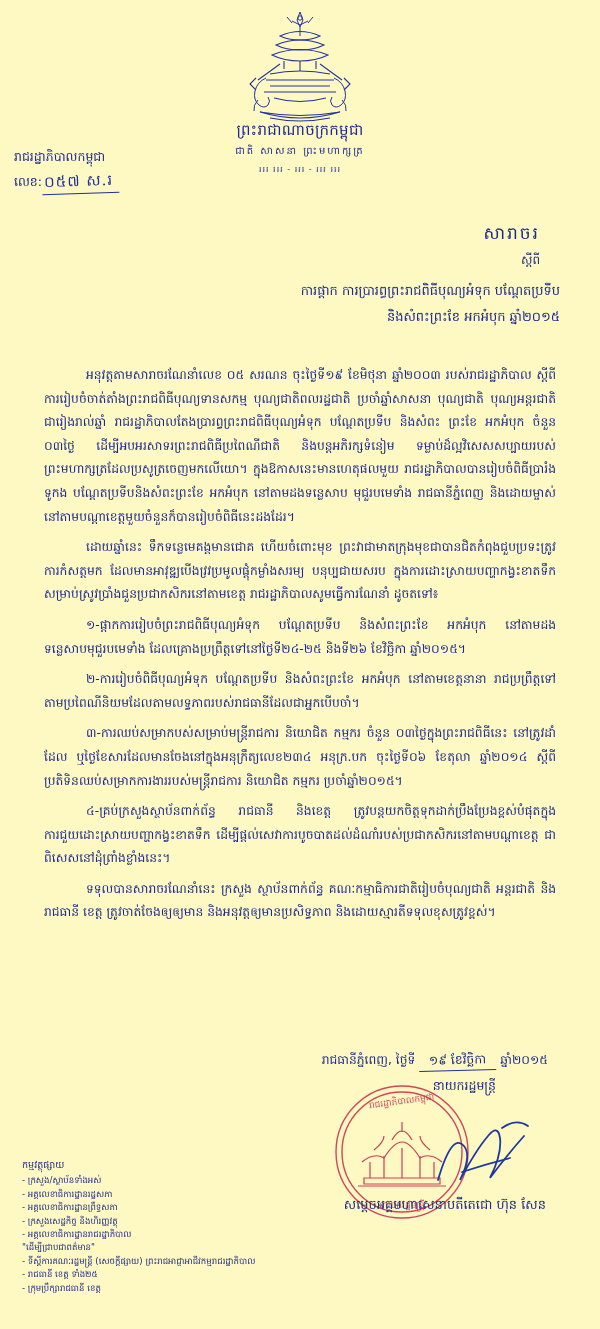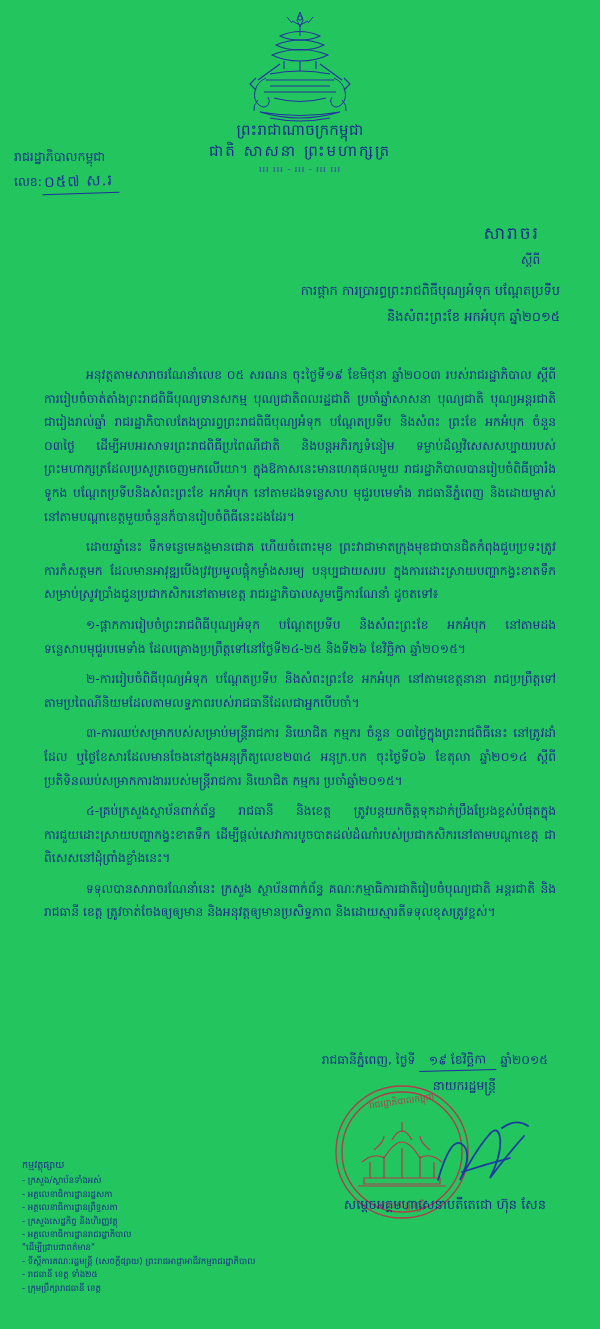--- a/index.html
+++ b/index.html
@@ -12,21 +12,21 @@
     height: 1329px;
     position: relative;
     font-family: "DejaVu Sans", sans-serif;
     color: #1a1a6e;
     overflow: hidden;
   }
   .page {
     position: relative;
     width: 600px;
     height: 1329px;
-    background: #22c55e;
+    background: #fef9c3;
     overflow: hidden;
   }
 
   
   .emblem-wrap {
     position: absolute;
     left: 0;
     top: 8px;
     width: 600px;
     text-align: center;
@@ -45,21 +45,21 @@
     width: 600px;
     text-align: center;
     color: #1b2a8c;
   }
   .kingdom .l1 {
     font-size: 15px;
     letter-spacing: .3px;
     line-height: 20px;
   }
   .kingdom .l2 {
-    font-size: 15px;
+    font-size: 10px;
     letter-spacing: 2px;
     line-height: 22px;
   }
   .kingdom .l3 {
     font-size: 8px;
     letter-spacing: 1px;
     color: #3b49a8;
     margin-top: 2px;
   }
 

